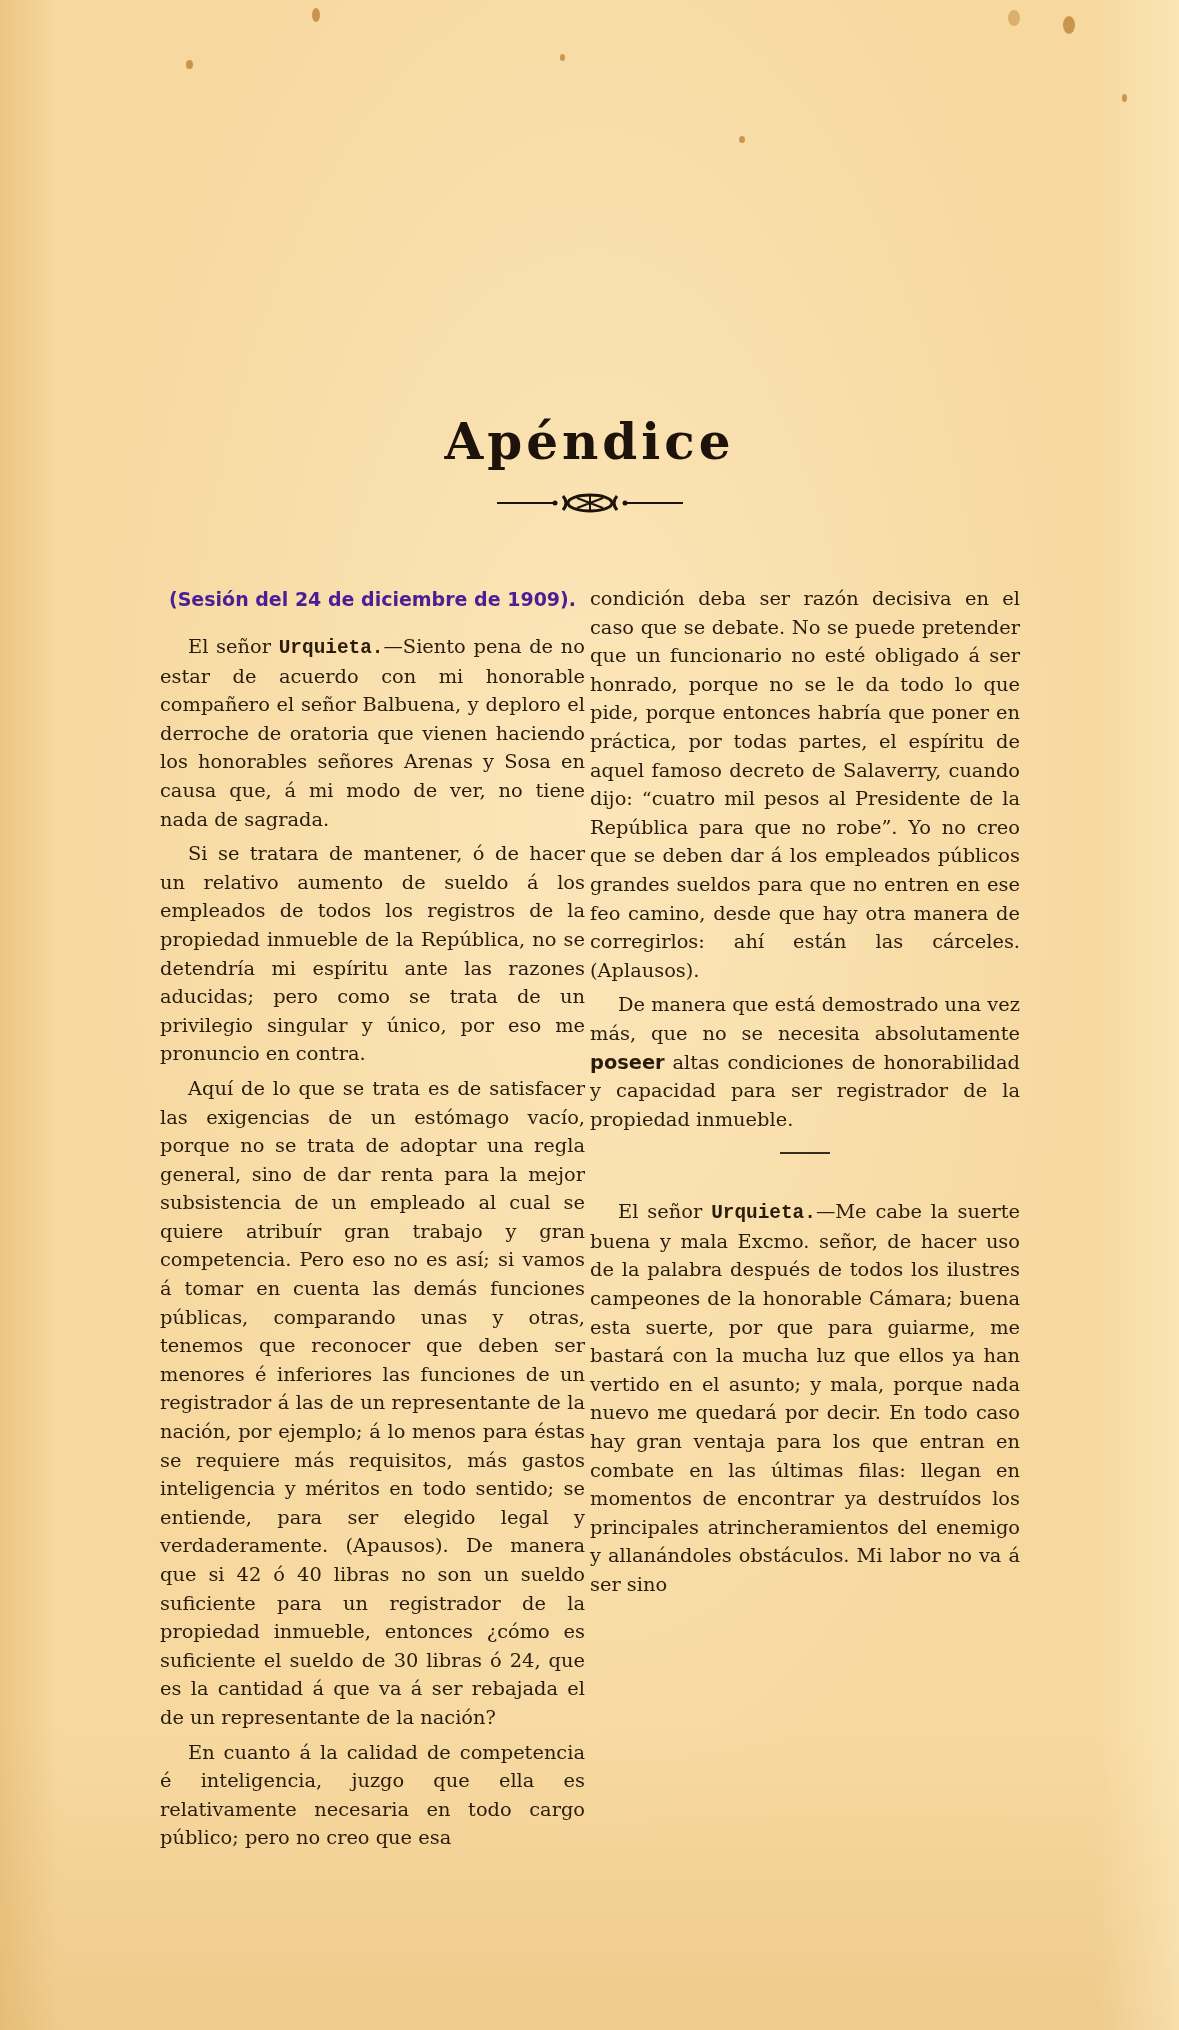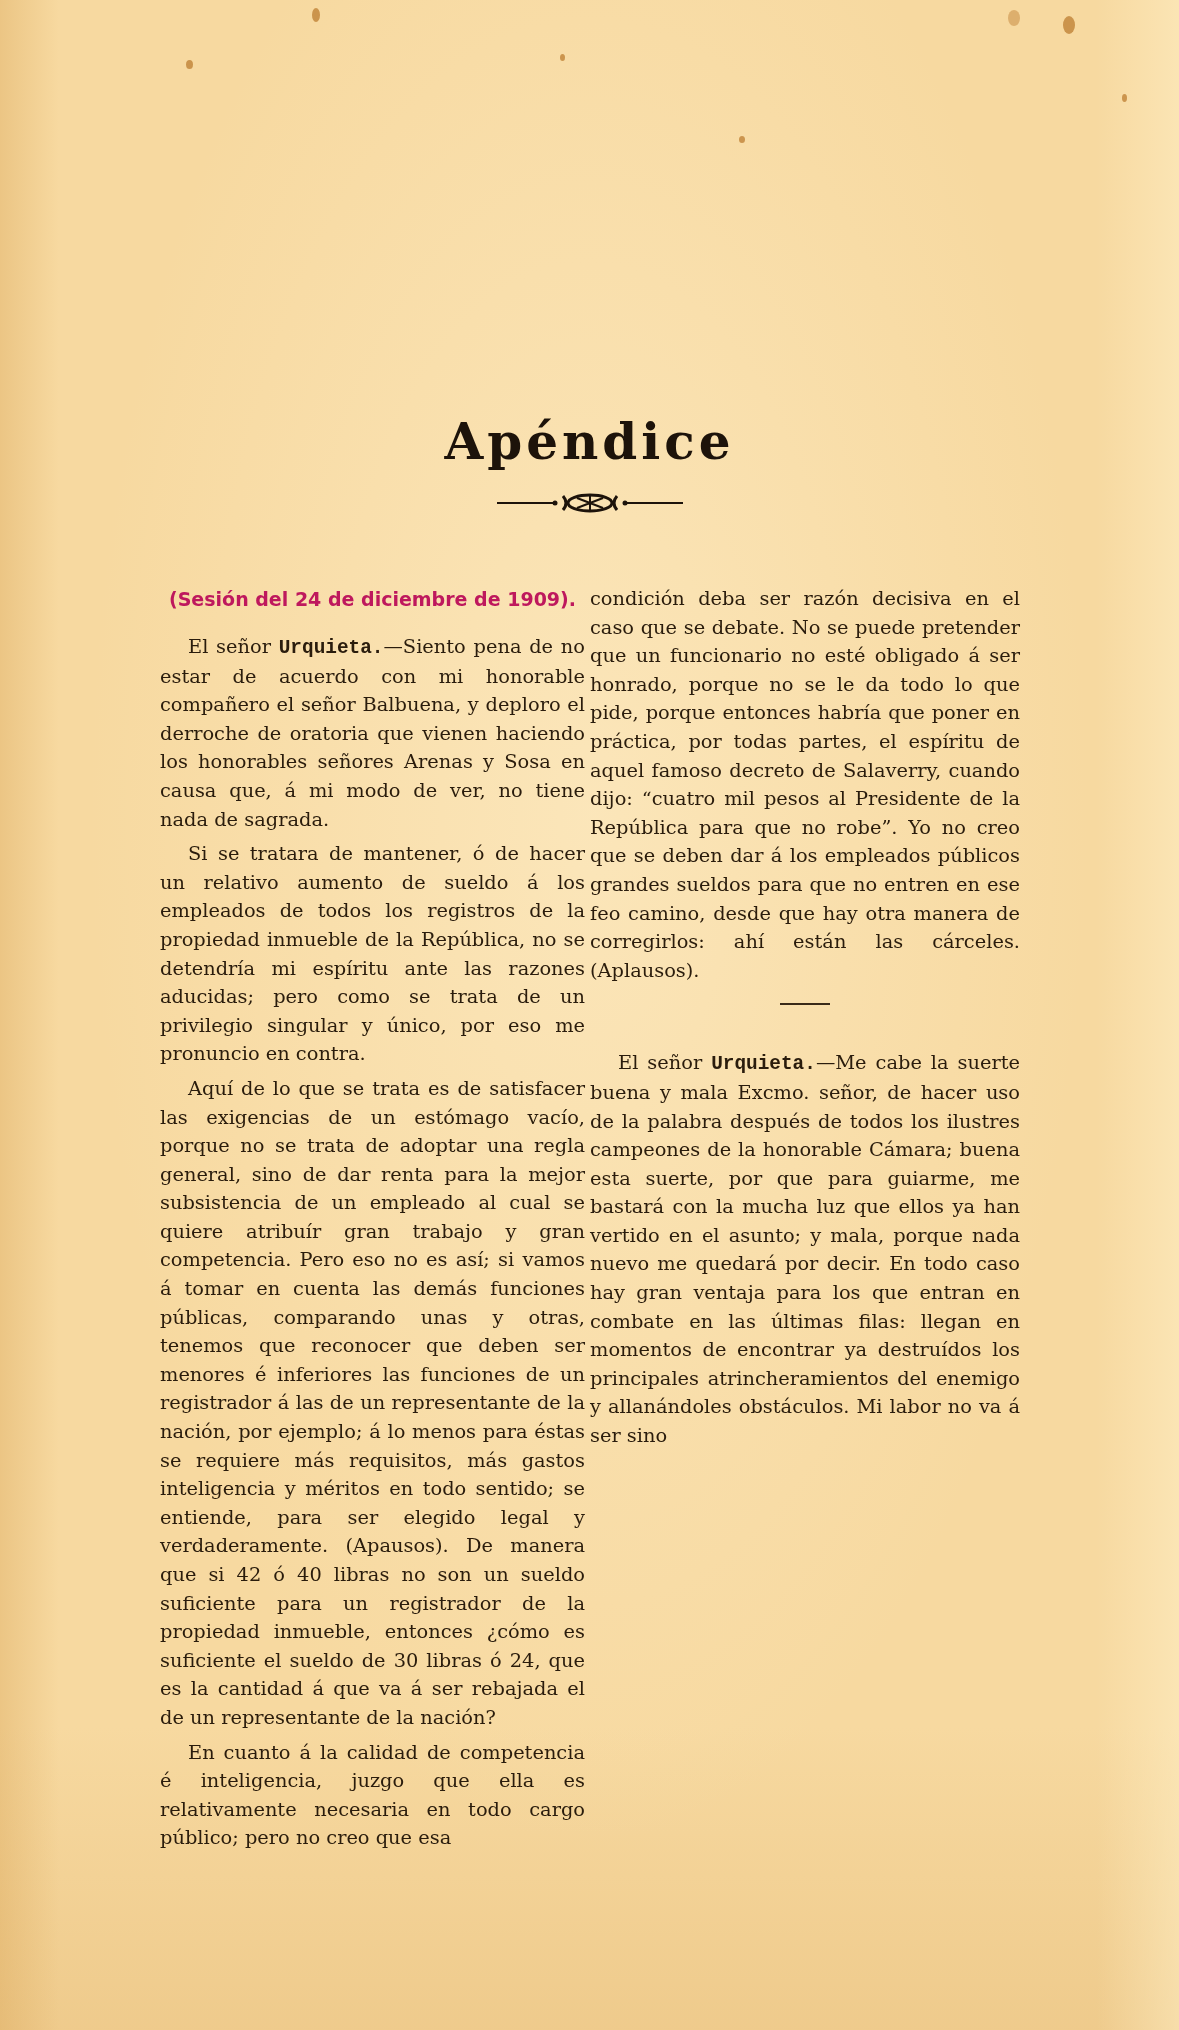--- a/index.html
+++ b/index.html
@@ -19,21 +19,21 @@
     position: absolute; left: 0; width: 1179px; top: 412px;
     text-align: center; font-family: "DejaVu Serif", serif; font-weight: 900;
     font-size: 50px; letter-spacing: 4px; color: #1d130a; margin: 0;
   }
   .ornament { position: absolute; left: 497px; top: 490px; width: 186px; height: 26px; }
   .column { position: absolute; top: 585px; width: 425px; font-size: 19.4px; line-height: 28.6px; text-align: justify; }
   .col-left { left: 160px; }
   .col-right { left: 590px; width: 430px; }
   .session-heading {
     font-family: "DejaVu Sans", "Liberation Sans", sans-serif; font-weight: bold;
-    font-size: 19px; line-height: 28px; text-align: center; margin: 0 0 20px 0; color: #be185d;
+    font-size: 19px; line-height: 28px; text-align: center; margin: 0 0 20px 0; color: #4c1d95;
   }
   .session-heading.left-aligned { text-align: left; white-space: nowrap; }
   p { margin: 0 0 6px 0; text-indent: 28px; }
   .speaker { font-family: Liberation Mono, monospace; font-weight: bold; }
   .emph { font-family: "DejaVu Sans", sans-serif; font-weight: bold; }
   .short-rule { display: block; width: 50px; height: 2px; background: #3a2a18; margin: 18px auto 44px auto; }
 </style>
 </head>
 <body>
 
@@ -60,15 +60,16 @@
 <div class="column col-left">
   <h2 class="session-heading">(Sesión del 24 de diciembre de 1909).</h2>
   <p><span>El señor </span><span class="speaker">Urquieta.</span><span>—Siento pena de no estar de acuerdo con mi honorable compañero el señor Balbuena, y deploro el derroche de oratoria que vienen haciendo los honorables señores Arenas y Sosa en causa que, á mi modo de ver, no tiene nada de sagrada.</span></p>
   <p>Si se tratara de mantener, ó de hacer un relativo aumento de sueldo á los empleados de todos los registros de la propiedad inmueble de la República, no se detendría mi espíritu ante las razones aducidas; pero como se trata de un privilegio singular y único, por eso me pronuncio en contra.</p>
   <p>Aquí de lo que se trata es de satisfacer las exigencias de un estómago vacío, porque no se trata de adoptar una regla general, sino de dar renta para la mejor subsistencia de un empleado al cual se quiere atribuír gran trabajo y gran competencia. Pero eso no es así; si vamos á tomar en cuenta las demás funciones públicas, comparando unas y otras, tenemos que reconocer que deben ser menores é inferiores las funciones de un registrador á las de un representante de la nación, por ejemplo; á lo menos para éstas se requiere más requisitos, más gastos inteligencia y méritos en todo sentido; se entiende, para ser elegido legal y verdaderamente. (Apausos). De manera que si 42 ó 40 libras no son un sueldo suficiente para un registrador de la propiedad inmueble, entonces ¿cómo es suficiente el sueldo de 30 libras ó 24, que es la cantidad á que va á ser rebajada el de un representante de la nación?</p>
   <p>En cuanto á la calidad de competencia é inteligencia, juzgo que ella es relativamente necesaria en todo cargo público; pero no creo que esa</p>
 </div>
 
 <div class="column col-right">
   <p style="text-indent:0;">condición deba ser razón decisiva en el caso que se debate. No se puede pretender que un funcionario no esté obligado á ser honrado, porque no se le da todo lo que pide, porque entonces habría que poner en práctica, por todas partes, el espíritu de aquel famoso decreto de Salaverry, cuando dijo: “cuatro mil pesos al Presidente de la República para que no robe”. Yo no creo que se deben dar á los empleados públicos grandes sueldos para que no entren en ese feo camino, desde que hay otra manera de corregirlos: ahí están las cárceles. (Aplausos).</p>
+  <p><span>De manera que está demostrado una vez más, que no se necesita absolutamente </span><span class="emph">poseer</span><span> altas condiciones de honorabilidad y capacidad para ser registrador de la propiedad inmueble.</span></p>
   <span class="short-rule"></span>
   <p><span>El señor </span><span class="speaker">Urquieta.</span><span>—Me cabe la suerte buena y mala Excmo. señor, de hacer uso de la palabra después de todos los ilustres campeones de la honorable Cámara; buena esta suerte, por que para guiarme, me bastará con la mucha luz que ellos ya han vertido en el asunto; y mala, porque nada nuevo me quedará por decir. En todo caso hay gran ventaja para los que entran en combate en las últimas filas: llegan en momentos de encontrar ya destruídos los principales atrincheramientos del enemigo y allanándoles obstáculos. Mi labor no va á ser sino</span></p>
 </div>
 
 </body></html>

